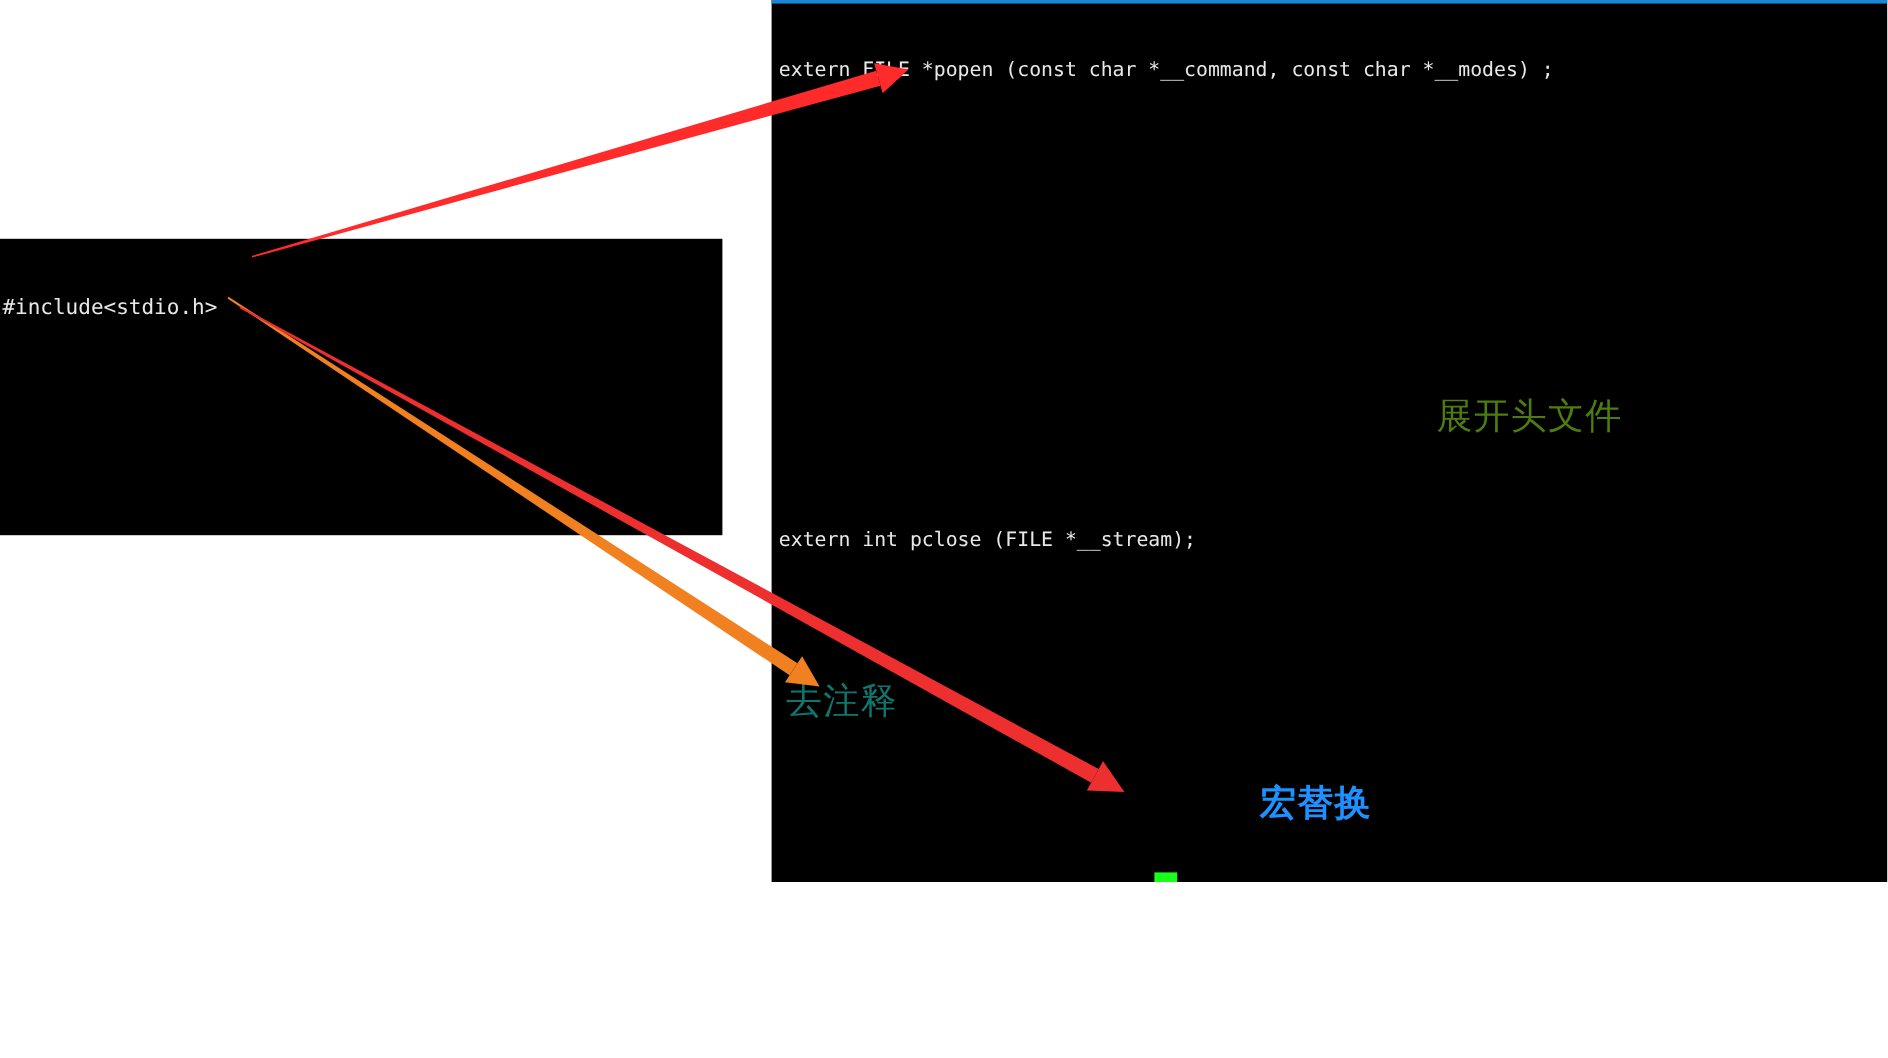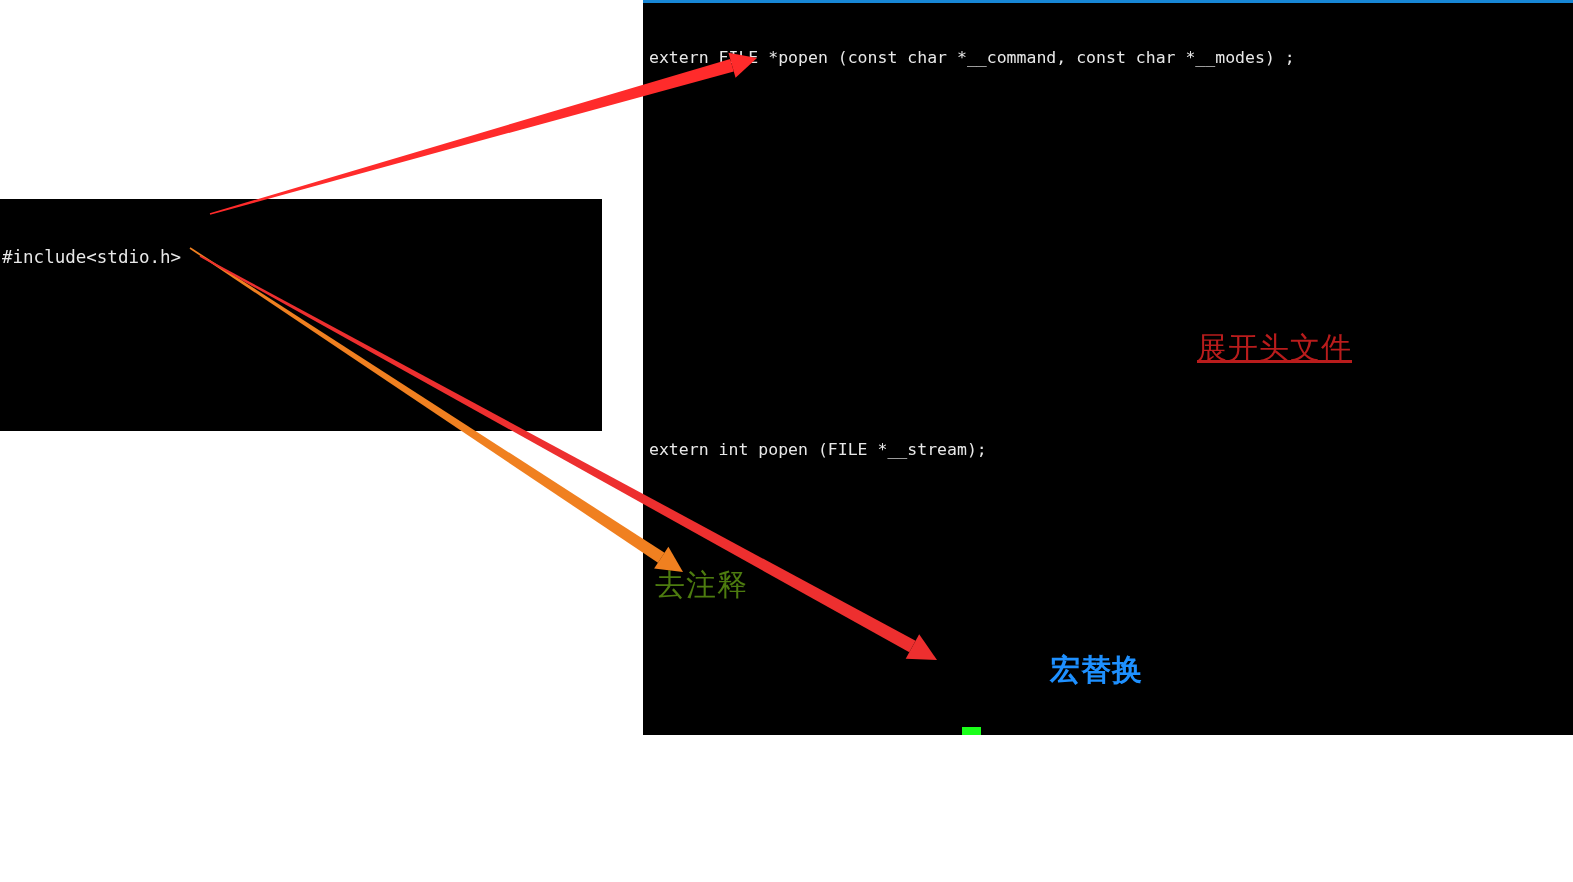--- a/index.html
+++ b/index.html
@@ -26,21 +26,21 @@
     overflow: hidden;
   }
 
   #left-terminal {
     left: 0px;
     top: 199px;
     width: 602px;
     height: 228px;
     font-size: 17.5px;
     line-height: 22.3px;
-    padding: 2px 0 2px 0;
+    padding: 2px 0 17px 0;
   }
   #left-terminal .line {
     padding-left: 2px;
     height: 22.3px;
   }
 
   #right-terminal {
     left: 643px;
     top: 0px;
     width: 930px;
@@ -104,21 +104,21 @@
     
   </div>
 
   <div class="terminal" id="right-terminal" style="background: rgb(0, 0, 0); color: rgb(232, 232, 232); border-top-color: rgb(23, 135, 214);">
     <div class="rline">extern FILE *popen (const char *__command, const char *__modes) ;</div>
     <div class="rline blank"></div>
     <div class="rline blank"></div>
     <div class="rline blank"></div>
     <div class="rline blank"></div>
     <div class="rline blank"></div>
-    <div class="rline">extern int popen (FILE *__stream);</div>
+    <div class="rline">extern int pclose (FILE *__stream);</div>
     <div class="rline blank"></div>
     <div class="rline blank"></div>
     <div class="rline blank"></div>
     <div class="rline blank"></div>
     
     
     
     
     
     
@@ -135,22 +135,22 @@
     
     
     
     
     
     
   </div>
 
   <div id="bottom-cursor" style="background: rgb(26, 255, 26);"></div>
 
-  <div class="cn-label" id="label-expand-header" style="color: #b91c1c; text-decoration: underline;">展开头文件</div>
-  <div class="cn-label" id="label-remove-comment" style="color: #4d7c0f;">去注释</div>
+  <div class="cn-label" id="label-expand-header" style="color: #4d7c0f;">展开头文件</div>
+  <div class="cn-label" id="label-remove-comment" style="color: #0f766e;">去注释</div>
   <div class="cn-label" id="label-macro-replace" style="color: rgb(30, 144, 255); font-weight: bold;">宏替换</div>
 
   <svg id="arrows" viewBox="0 0 1573 882">
 
     <g>
       <polygon id="arrow1-shaft" points="210.19197969263175,214.6731595632664 733.7795990816852,71.38144167093832 730.21426193281,58.87990692456212 209.80802030736825,213.3268404367336" fill="#ff2b2b"></polygon>
       <polygon id="arrow1-head" points="757,58 735.5622676561227,77.6322090441264 728.4315933583725,52.62913955137403" fill="#ff2b2b"></polygon>
     </g>
 
     <g>

